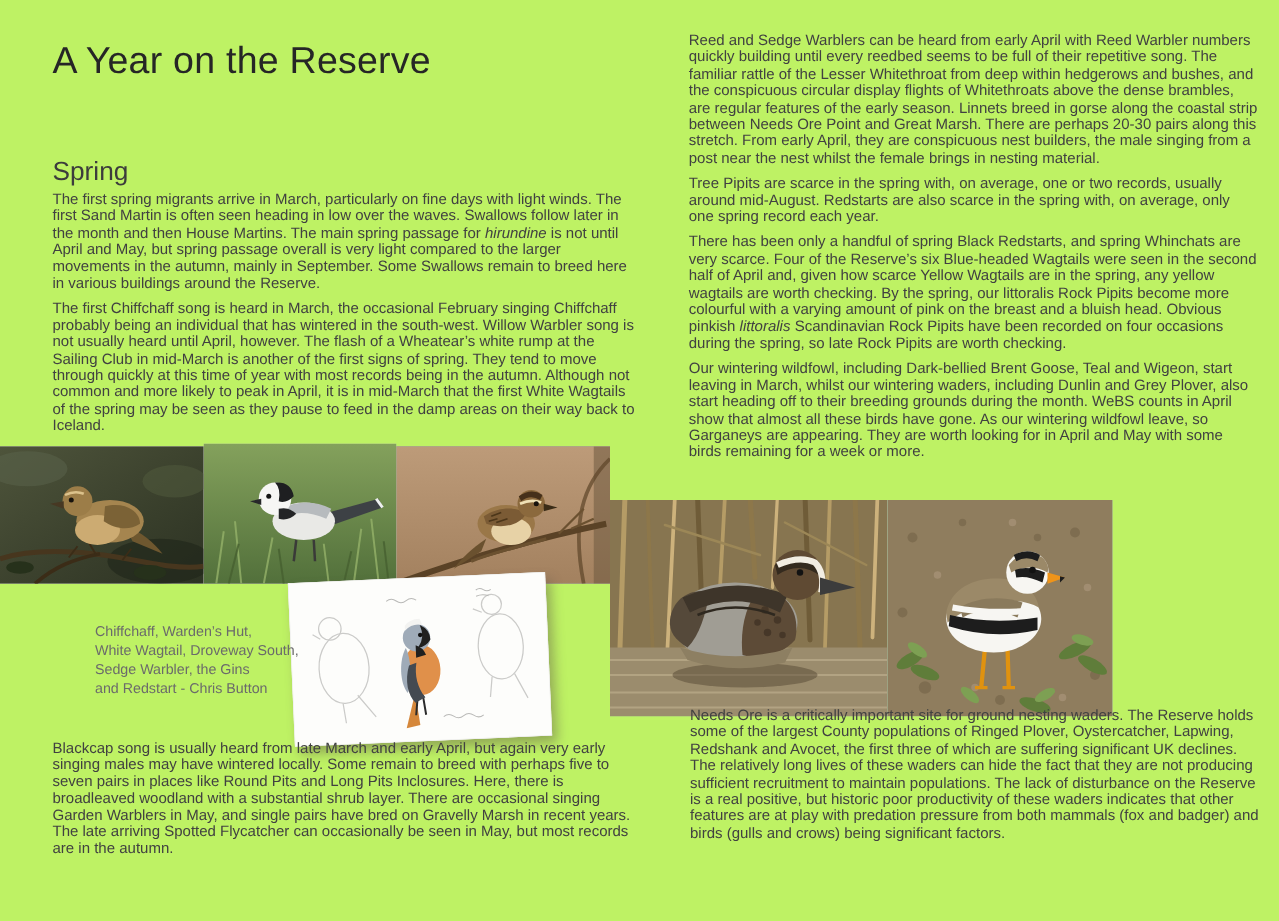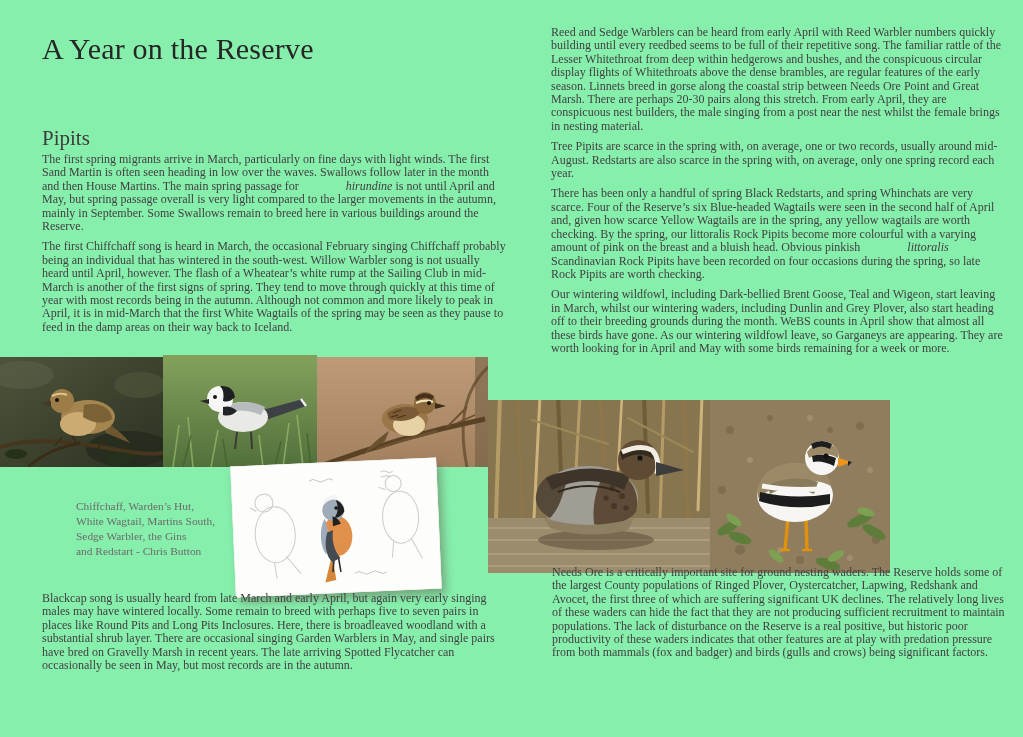--- a/index.html
+++ b/index.html
@@ -1,30 +1,30 @@
 <!DOCTYPE html>
 <html><head>
 <meta charset="utf-8">
 <style>
   * { margin:0; padding:0; box-sizing:border-box; }
   html,body { background:#d9d9d9; }
   .page {
     position:relative; width:1023px; height:737px; margin:0 auto;
-    background:#86efac; overflow:hidden;
-    font-family:Liberation Serif, serif; color:#414141;
+    background:#bef264; overflow:hidden;
+    font-family:Liberation Sans, sans-serif; color:#414141;
   }
   .page-title {
     position:absolute; left:42px; top:32px;
     font-size:30px; font-weight:400; color:#262626; letter-spacing:0.2px;
   }
   .col-left  { position:absolute; left:42px;  top:126px; width:466px; }
   .col-right { position:absolute; left:551px; top:26px;  width:455px; }
   .section-heading { font-size:21px; font-weight:400; color:#3c3c3c; line-height:24px; margin-bottom:3px; }
   p.body { font-size:12px; line-height:13.4px; margin-bottom:7px; color:#414141; }
-  em { font-style:italic;margin-left:44px; }
+  em { font-style:italic; }
   .caption {
     position:absolute; font-size:11.4px; line-height:15px; color:#6b6b6b;
     white-space:pre-line;
   }
   .caption-left  { left:76px;  top:499px; width:215px; }
   .caption-right { left:897px; top:494px; width:124px; }
   .photo { position:absolute; overflow:hidden; background:#999; }
   .photo svg { display:block; width:100%; height:100%; }
   .photo-chiffchaff { left:0;     top:357px; width:163px; height:110px; }
   .photo-wagtail    { left:163px; top:355px; width:154px; height:112px; }
@@ -41,21 +41,21 @@
   .bottom-right { position:absolute; left:552px; top:566px; width:455px; }
 </style>
 </head>
 <body>
 
 <div class="page">
 
   <h1 class="page-title">A Year on the Reserve</h1>
 
   <div class="col-left">
-    <h2 class="section-heading">Pipits</h2>
+    <h2 class="section-heading">Spring</h2>
     <p class="body"><span>The first spring migrants arrive in March, particularly on fine days with light winds. The first Sand Martin is often seen heading in low over the waves. Swallows follow later in the month and then House Martins. The main spring passage for </span><em>hirundine</em><span> is not until April and May, but spring passage overall is very light compared to the larger movements in the autumn, mainly in September. Some Swallows remain to breed here in various buildings around the Reserve.</span></p>
     <p class="body">The first Chiffchaff song is heard in March, the occasional February singing Chiffchaff probably being an individual that has wintered in the south-west. Willow Warbler song is not usually heard until April, however. The flash of a Wheatear’s white rump at the Sailing Club in mid-March is another of the first signs of spring. They tend to move through quickly at this time of year with most records being in the autumn. Although not common and more likely to peak in April, it is in mid-March that the first White Wagtails of the spring may be seen as they pause to feed in the damp areas on their way back to Iceland.</p>
   </div>
 
   <div class="col-right">
     <p class="body">Reed and Sedge Warblers can be heard from early April with Reed Warbler numbers quickly building until every reedbed seems to be full of their repetitive song. The familiar rattle of the Lesser Whitethroat from deep within hedgerows and bushes, and the conspicuous circular display flights of Whitethroats above the dense brambles, are regular features of the early season. Linnets breed in gorse along the coastal strip between Needs Ore Point and Great Marsh. There are perhaps 20-30 pairs along this stretch. From early April, they are conspicuous nest builders, the male singing from a post near the nest whilst the female brings in nesting material.</p>
     <p class="body">Tree Pipits are scarce in the spring with, on average, one or two records, usually around mid-August. Redstarts are also scarce in the spring with, on average, only one spring record each year.</p>
     <p class="body"><span>There has been only a handful of spring Black Redstarts, and spring Whinchats are very scarce. Four of the Reserve’s six Blue-headed Wagtails were seen in the second half of April and, given how scarce Yellow Wagtails are in the spring, any yellow wagtails are worth checking. By the spring, our littoralis Rock Pipits become more colourful with a varying amount of pink on the breast and a bluish head. Obvious pinkish </span><em>littoralis</em><span> Scandinavian Rock Pipits have been recorded on four occasions during the spring, so late Rock Pipits are worth checking.</span></p>
     <p class="body">Our wintering wildfowl, including Dark-bellied Brent Goose, Teal and Wigeon, start leaving in March, whilst our wintering waders, including Dunlin and Grey Plover, also start heading off to their breeding grounds during the month. WeBS counts in April show that almost all these birds have gone. As our wintering wildfowl leave, so Garganeys are appearing. They are worth looking for in April and May with some birds remaining for a week or more.</p>
   </div>
@@ -289,20 +289,20 @@
         <circle cx="101" cy="48" r="11" fill="#9fabb8"></circle>
         <path d="M92,42 Q98,36 106,38 L104,33 Q96,33 92,38 Z" fill="#f3f3f1"></path>
         <path d="M104,38 Q112,42 112,50 Q108,56 102,56 Q108,48 104,38 Z" fill="#20201f"></path>
         <path d="M100,54 q6,2 8,8 l-8,2 z" fill="#20201f"></path>
         <circle cx="104" cy="46" r="1.8" fill="#111111"></circle>
       </g>
     </svg>
   </div>
 
   <div class="caption caption-left">Chiffchaff, Warden’s Hut,
-White Wagtail, Martins South,
+White Wagtail, Droveway South,
 Sedge Warbler, the Gins
 and Redstart - Chris Button</div>
 
   <p class="body bottom-left">Blackcap song is usually heard from late March and early April, but again very early singing males may have wintered locally. Some remain to breed with perhaps five to seven pairs in places like Round Pits and Long Pits Inclosures. Here, there is broadleaved woodland with a substantial shrub layer. There are occasional singing Garden Warblers in May, and single pairs have bred on Gravelly Marsh in recent years. The late arriving Spotted Flycatcher can occasionally be seen in May, but most records are in the autumn.</p>
   <p class="body bottom-right">Needs Ore is a critically important site for ground nesting waders. The Reserve holds some of the largest County populations of Ringed Plover, Oystercatcher, Lapwing, Redshank and Avocet, the first three of which are suffering significant UK declines. The relatively long lives of these waders can hide the fact that they are not producing sufficient recruitment to maintain populations. The lack of disturbance on the Reserve is a real positive, but historic poor productivity of these waders indicates that other features are at play with predation pressure from both mammals (fox and badger) and birds (gulls and crows) being significant factors.</p>
 
 </div>
 
 </body></html>

